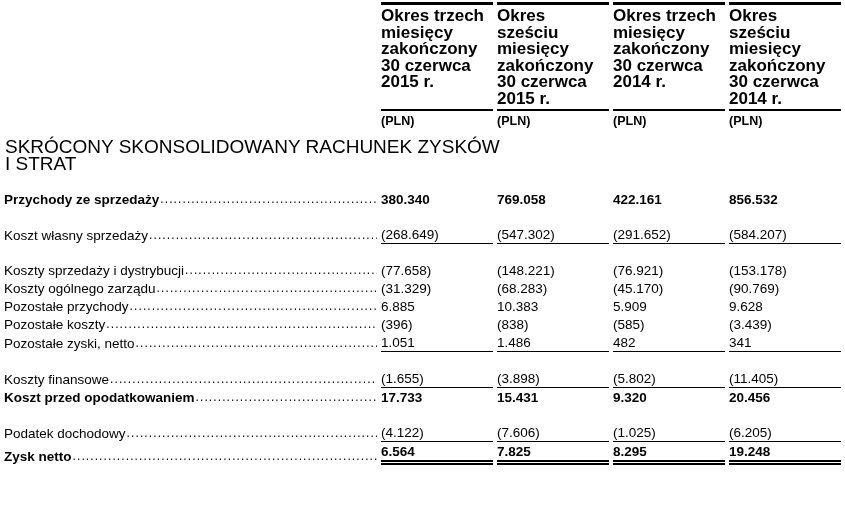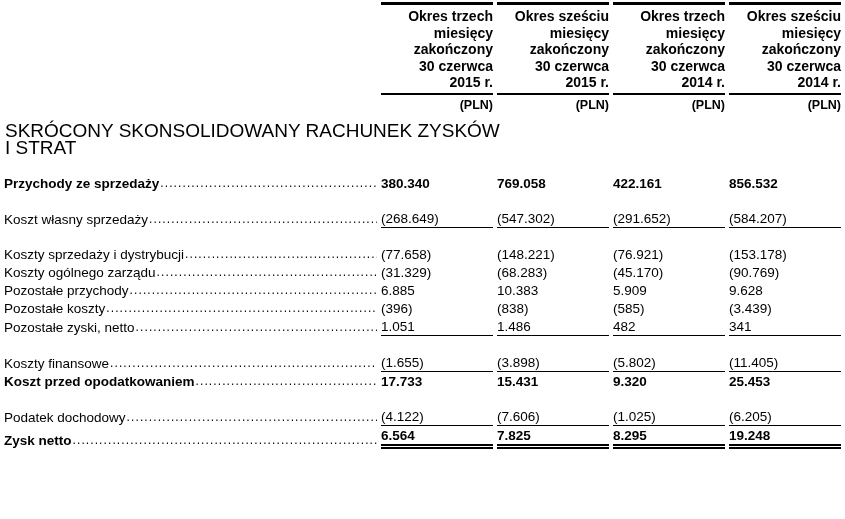--- a/index.html
+++ b/index.html
@@ -20,30 +20,30 @@
     margin-top: 2px;
   }
   col.c-label { width: 373px; }
   col.c-num   { width: 112px; }
 
   
   th { font-weight: bold; padding: 0; }
   th.period {
     border-top: 3px solid #000;
     border-bottom: 2px solid #000;
-    font-size: 14px;
+    font-size: 17px;
     line-height: 16.5px;
-    text-align: right;
+    text-align: left;
     vertical-align: top;
     padding: 3px 0 2px 0;
     white-space: pre-line;
   }
   th.unit {
     font-size: 12.5px;
-    text-align: right;
+    text-align: left;
     padding: 3px 0 4px 0;
   }
   th.hdr-empty { background: transparent; }
 
   
   tr.title-row td {
     padding-top: 6px;
     vertical-align: top;
   }
   .stmt-title {
@@ -254,21 +254,21 @@
       <tr class="data-row bold">
         <td class="lbl">
           <div class="lblwrap">
             <span class="lbl-text">Koszt przed opodatkowaniem</span>
             <span class="leader"></span>
           </div>
         </td>
         <td class="val"><span>17.733</span></td>
         <td class="val"><span>15.431</span></td>
         <td class="val"><span>9.320</span></td>
-        <td class="val"><span>25.453</span></td>
+        <td class="val"><span>20.456</span></td>
       </tr>
       <tr class="spacer">
         <td colspan="5"></td>
       </tr>
       <tr class="data-row">
         <td class="lbl">
           <div class="lblwrap">
             <span class="lbl-text">Podatek dochodowy</span>
             <span class="leader"></span>
           </div>

